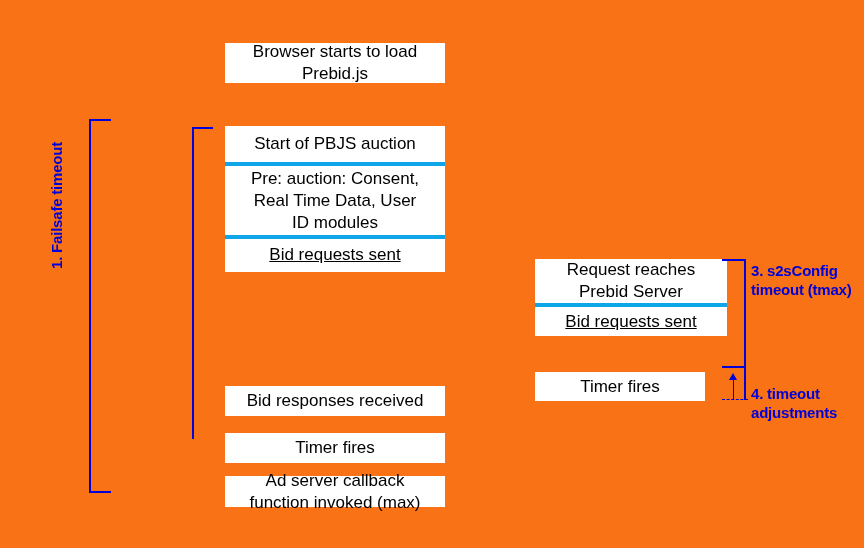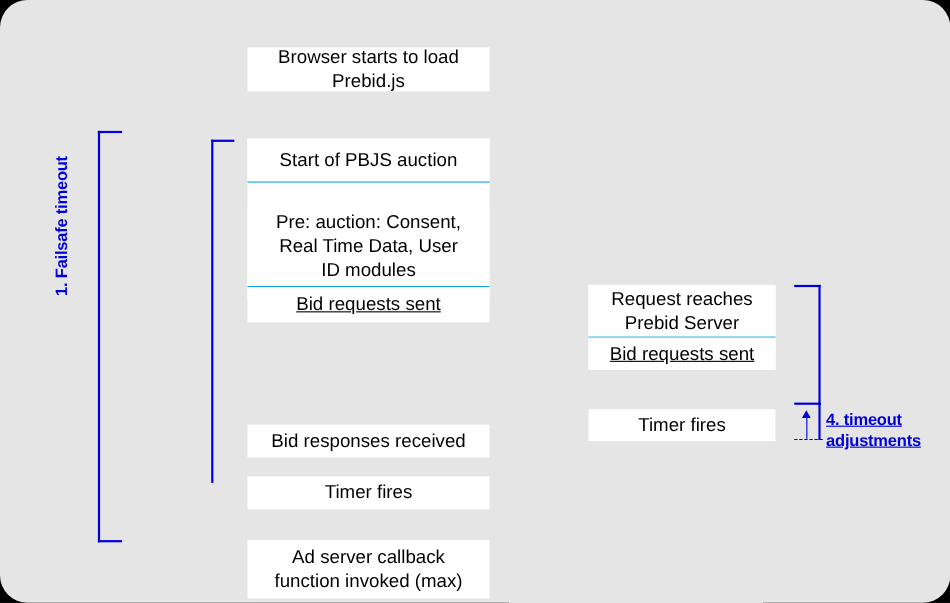--- a/index.html
+++ b/index.html
@@ -12,22 +12,21 @@
     height: 548px;
     position: relative;
     overflow: hidden;
     font-family: "Liberation Sans", sans-serif;
   }
   #stage {
     position: absolute;
     left: 0; top: 0;
     width: 864px;
     height: 548px;
-    background: #e5e5e5;
-    border-radius: 25px;
+    background: #f97316;
   }
   .box {
     position: absolute;
     background: #ffffff;
     color: #000000;
     display: flex;
     align-items: center;
     justify-content: center;
     text-align: center;
     font-family: "Liberation Sans", sans-serif;
@@ -45,21 +44,21 @@
     background: #ffffff;
     color: #000000;
     display: flex;
     align-items: center;
     justify-content: center;
     text-align: center;
     font-size: 17px;
     line-height: 22px;
     box-sizing: border-box;
     white-space: pre-line;
-    border-bottom: 1px solid #0ea5e9;
+    border-bottom: 4px solid #0ea5e9;
   }
   .stack .cell:last-child { border-bottom: none; text-decoration: underline; }
 
   .bracket-v {
     position: absolute;
     background: #0000d8;
   }
   .bracket-h {
     position: absolute;
     background: #0000d8;
@@ -101,53 +100,55 @@
 </head>
 <body>
 
 <div id="stage">
 
   <div class="box" style="left:225px; top:43px; width:220px; height:40px;">Browser starts to load
 Prebid.js</div>
 
   <div class="stack" style="left:225px; top:126px; width:220px; height:146px;">
     <div class="cell" style="height:40px;">Start of PBJS auction</div>
-    <div class="cell" style="height:73px;margin-top:22px;">Pre: auction: Consent,
+    <div class="cell" style="height:73px;">Pre: auction: Consent,
 Real Time Data, User
 ID modules</div>
     <div class="cell" style="height:32px;">Bid requests sent</div>
   </div>
 
   <div class="box" style="left:225px; top:386px; width:220px; height:30px;">Bid responses received</div>
 
   <div class="box" style="left:225px; top:433px; width:220px; height:30px;">Timer fires</div>
 
-  <div class="box" style="left:225px; top:491px; width:220px; height:53px;">Ad server callback
+  <div class="box" style="left:225px; top:476px; width:220px; height:31px;">Ad server callback
 function invoked (max)</div>
 
-  <div class="stack" style="left:535px; top:259px; width:170px; height:77px;">
+  <div class="stack" style="left:535px; top:259px; width:192px; height:77px;">
     <div class="cell" style="height:48px;">Request reaches
 Prebid Server</div>
     <div class="cell" style="height:29px;">Bid requests sent</div>
   </div>
 
   <div class="box" style="left:535px; top:372px; width:170px; height:29px;">Timer fires</div>
 
   <div class="bracket-v" style="left:89px; top:119px; width:2px; height:374px;"></div>
   <div class="bracket-h" style="left:89px; top:119px; width:22px; height:2px;"></div>
   <div class="bracket-h" style="left:89px; top:491px; width:22px; height:2px;"></div>
   <div class="blue-label vertical" style="left:66px; top:250px; width:180px;">1. Failsafe timeout</div>
 
   <div class="bracket-v" style="left:192px; top:127px; width:2px; height:312px;"></div>
   <div class="bracket-h" style="left:192px; top:127px; width:21px; height:2px;"></div>
 
   <div class="bracket-v" style="left:744px; top:259px; width:2px; height:109px;"></div>
   <div class="bracket-h" style="left:722px; top:259px; width:24px; height:2px;"></div>
   <div class="bracket-h" style="left:722px; top:366px; width:24px; height:2px;"></div>
+  <div class="blue-label" style="left:751px; top:261px; width:112px;">3. s2sConfig
+timeout (tmax)</div>
 
   <div class="bracket-v" style="left:744px; top:366px; width:2px; height:34px;"></div>
   <div class="dashed" style="left:722px; top:399px; width:26px;"></div>
   <div class="arrow-line" style="left:733px; top:379px; height:20px;"></div>
   <div class="arrow-head" style="left:729px; top:373px;"></div>
-  <div class="blue-label" style="left:751px; top:372px; width:112px;text-decoration:underline;">4. timeout
+  <div class="blue-label" style="left:751px; top:384px; width:112px;">4. timeout
 adjustments</div>
 
 </div>
 
 </body></html>

